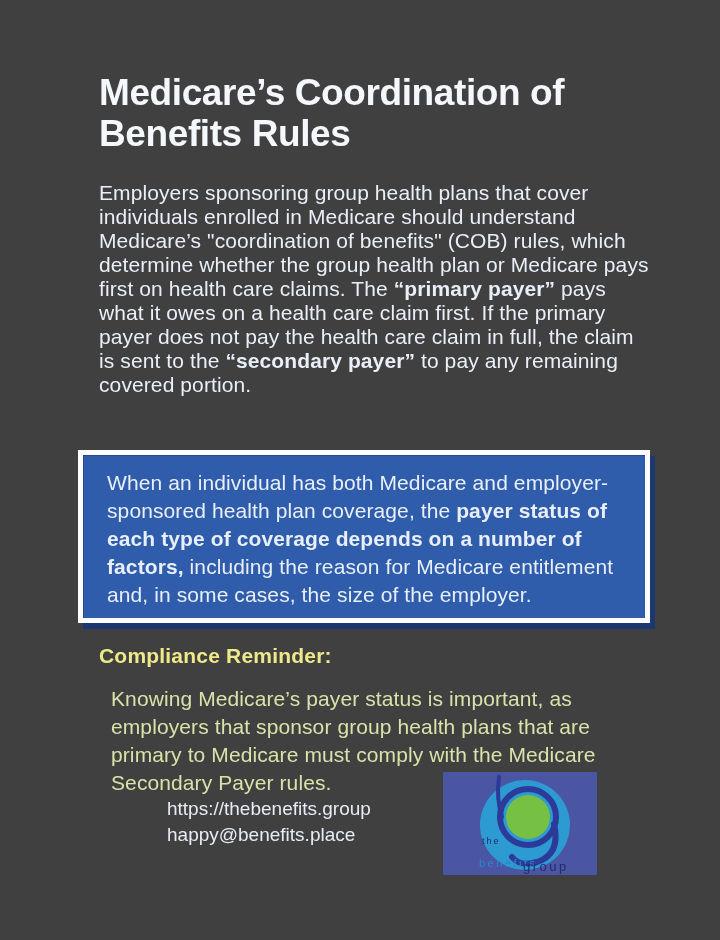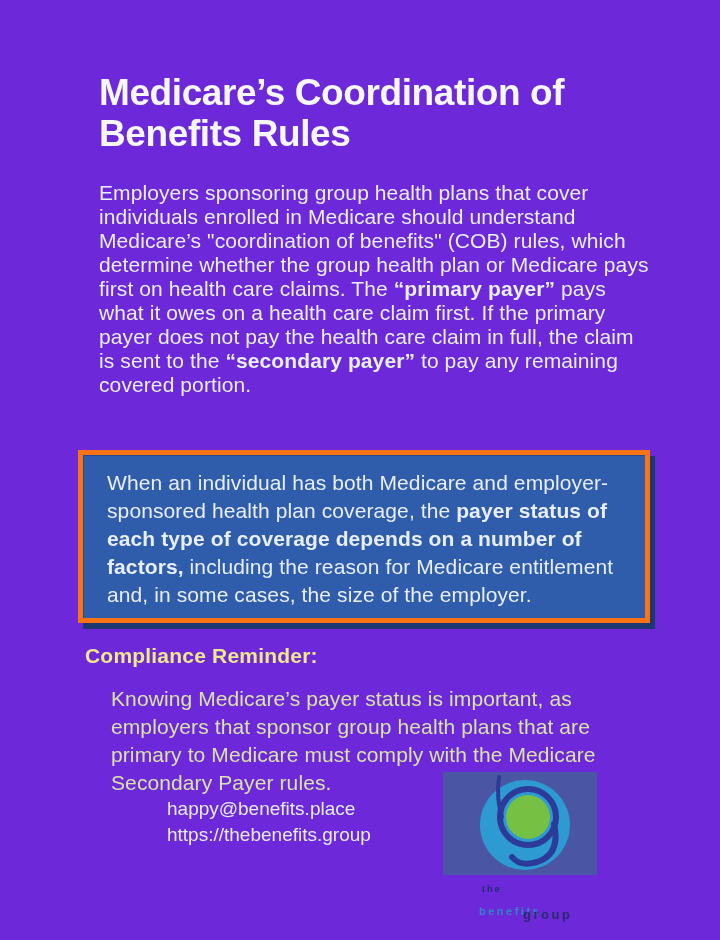--- a/index.html
+++ b/index.html
@@ -3,21 +3,21 @@
 <meta charset="utf-8">
 <style>
   html,body{margin:0;padding:0;}
   body{
     width:720px;height:940px;
     background:#2c5aa9;
     font-family:"Liberation Sans", sans-serif;
     -webkit-font-smoothing:antialiased;
     overflow:hidden;
   }
-  .page{position:relative;width:720px;height:940px;background:#6d28d9;}
+  .page{position:relative;width:720px;height:940px;background:#404040;}
 
   .page-title{
     position:absolute;left:99px;top:72px;width:560px;
     margin:0;
     font-size:37px;line-height:41px;font-weight:700;
     letter-spacing:-0.4px;
     color:#f4f7fb;
     white-space:pre-line;
   }
 
@@ -26,35 +26,35 @@
     margin:0;
     font-size:21px;line-height:24px;
     color:#e9eff8;
     letter-spacing:0.1px;
   }
 
   .highlight-box{
     position:absolute;left:78px;top:450px;width:572px;height:173px;
     box-sizing:border-box;
     background:#2f5dac;
-    border:5px solid #f97316;
+    border:5px solid #ffffff;
     box-shadow:5px 6px 0 #1c3870, inset 1px 1px 0 rgba(20,40,90,0.35);
     padding:14px 24px 10px 24px;
   }
   .highlight-box p{
     margin:0;
     font-size:21px;line-height:28px;
     color:#e9eff8;
     letter-spacing:0.1px;
   }
 
   .b{font-weight:700;}
 
   .compliance-heading{
-    position:absolute;left:85px;top:644px;
+    position:absolute;left:99px;top:644px;
     font-size:21px;font-weight:700;
     color:#efe98a;
     letter-spacing:0.2px;
   }
   .compliance-body{
     position:absolute;left:99px;top:673px;width:540px;
     margin:12px;
     font-size:21px;line-height:28px;
     color:#d9e3a9;
     letter-spacing:0.1px;
@@ -64,21 +64,21 @@
     position:absolute;left:167px;top:796px;
     font-size:19px;line-height:26px;
     color:#e6ecf5;
   }
 
   .logo{
     position:absolute;left:443px;top:772px;width:154px;height:103px;
     background:#4a56a3;
   }
   .logo svg{position:absolute;left:0;top:0;}
-  .logo-text{position:absolute;font-weight:700;white-space:nowrap;margin-top:48px;}
+  .logo-text{position:absolute;font-weight:400;white-space:nowrap;}
   .lt1{left:39px;top:64px;font-size:9px;letter-spacing:2px;color:#1d2f70;}
   .lt2{left:36px;top:85px;font-size:11px;letter-spacing:2.5px;color:#2e86c8;}
   .lt3{left:80px;top:87px;font-size:13px;letter-spacing:2.5px;color:#282a6e;}
 </style>
 </head>
 <body>
 
 <div class="page">
 
   <h1 class="page-title">Medicare’s Coordination of
@@ -88,22 +88,22 @@
 
   <div class="highlight-box">
     <p><span>When an individual has both Medicare and employer-sponsored health plan coverage, the </span><span class="b">payer status of each type of coverage depends on a number of factors,</span><span> including the reason for Medicare entitlement and, in some cases, the size of the employer.</span></p>
   </div>
 
   <div class="compliance-heading">Compliance Reminder:</div>
 
   <p class="compliance-body">Knowing Medicare’s payer status is important, as employers that sponsor group health plans that are primary to Medicare must comply with the Medicare Secondary Payer rules.</p>
 
   <div class="contact">
+    <div>https://thebenefits.group</div>
     <div>happy@benefits.place</div>
-    <div>https://thebenefits.group</div>
   </div>
 
   <div class="logo">
     <svg width="154" height="103" viewBox="0 0 154 103" aria-hidden="true">
       <circle cx="82" cy="53" r="45" fill="#2e9ad2"></circle>
       <path d="M 56 5 q -3 22 3 40" stroke="#2c3a99" stroke-width="4" fill="none" stroke-linecap="round"></path>
       <circle cx="85" cy="45" r="28" fill="none" stroke="#2c3a99" stroke-width="6"></circle>
       <path d="M 111 52 Q 118 82 94 90 Q 77 95 69 85" stroke="#2c3a99" stroke-width="6" fill="none" stroke-linecap="round"></path>
       <circle cx="85" cy="45" r="22" fill="#76c043"></circle>
     </svg>

